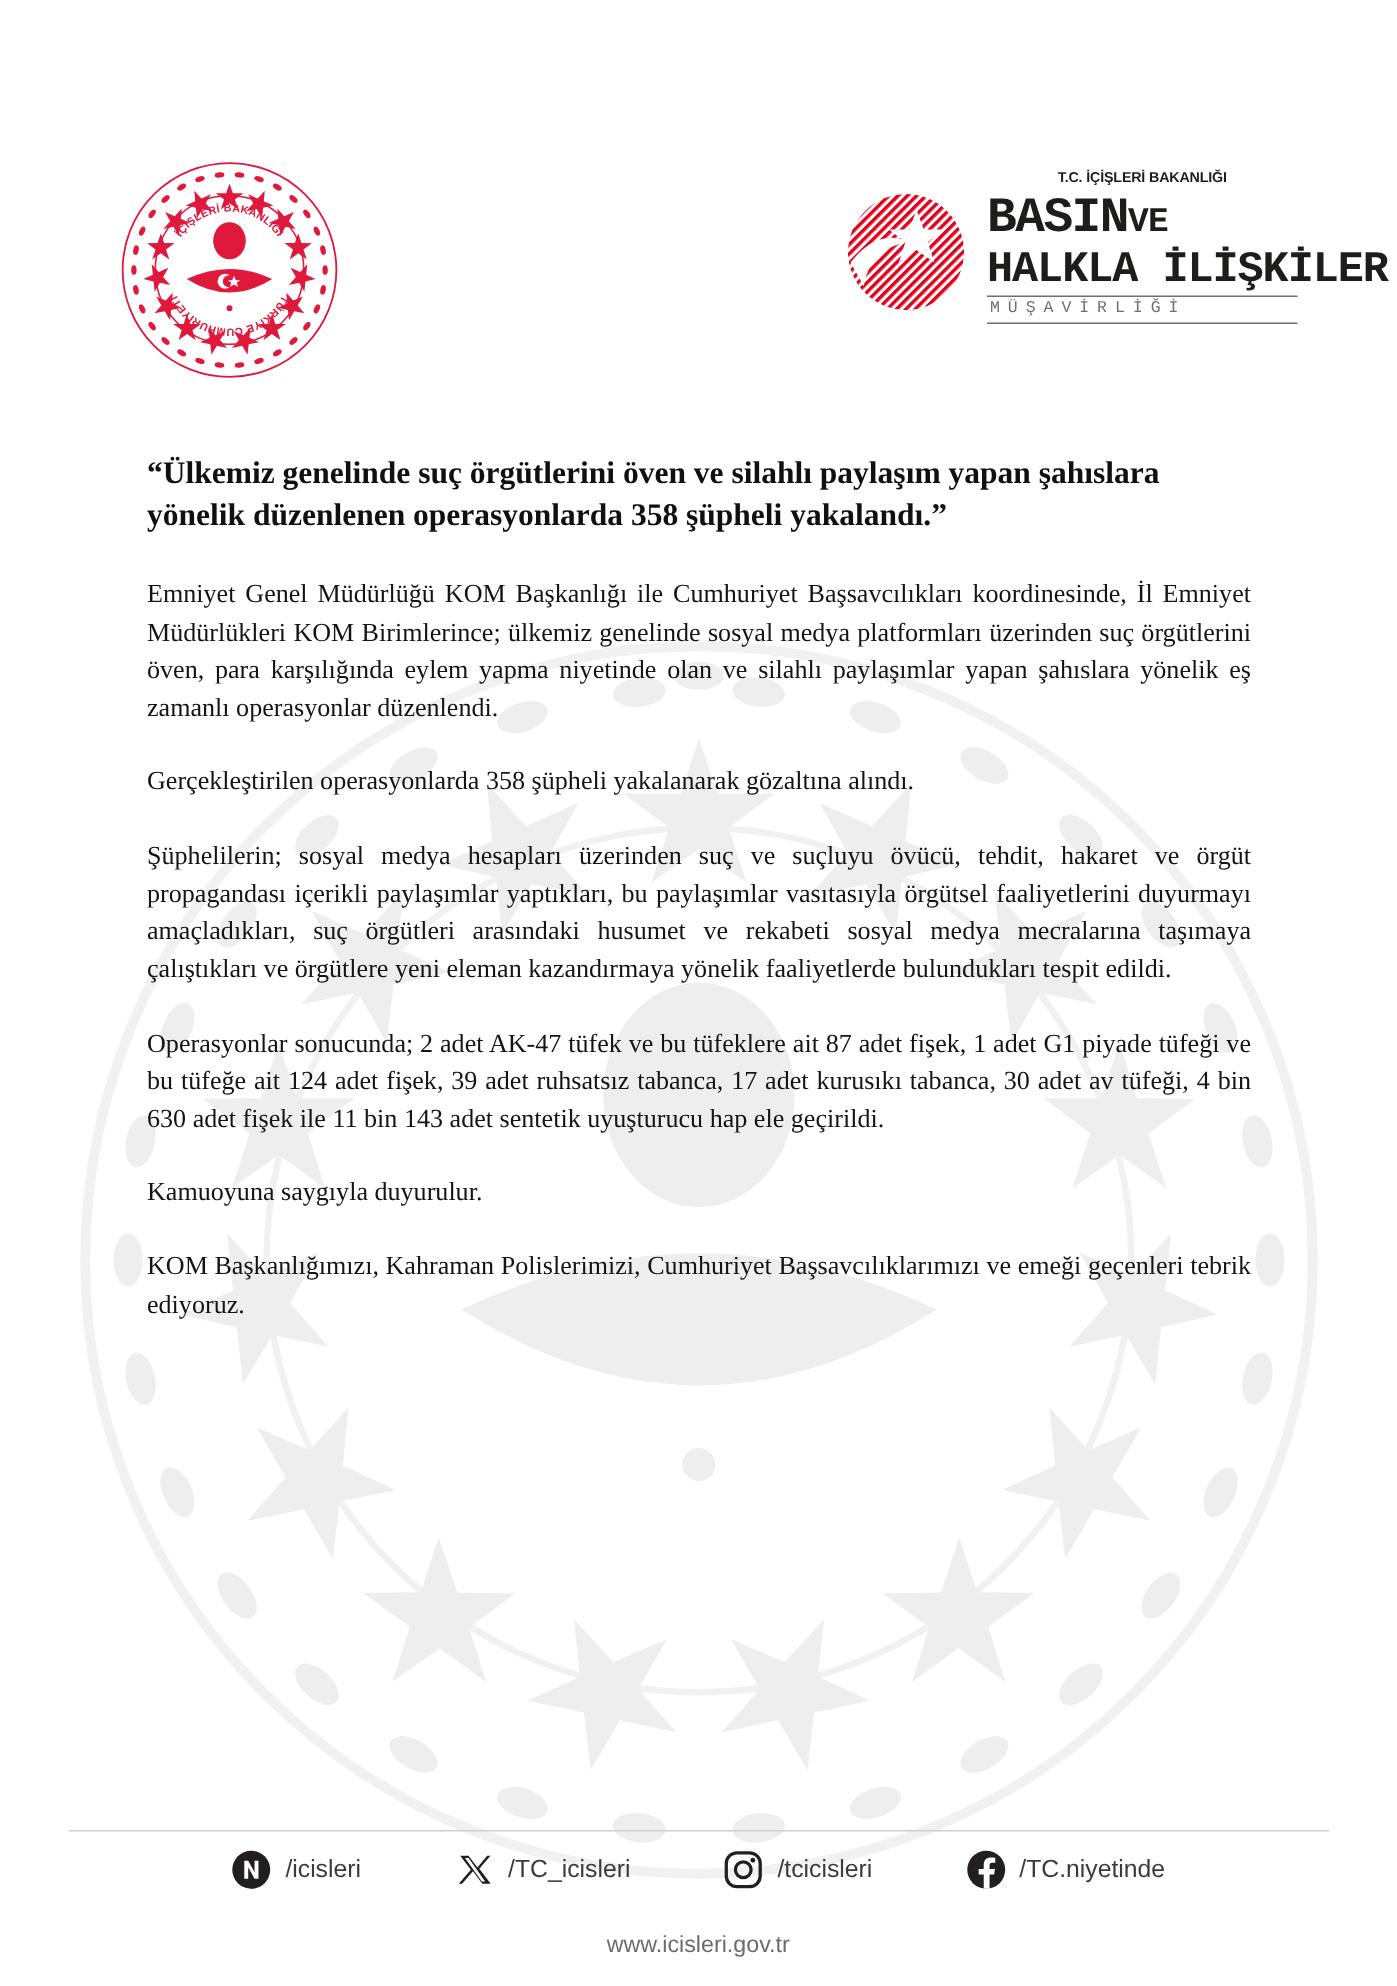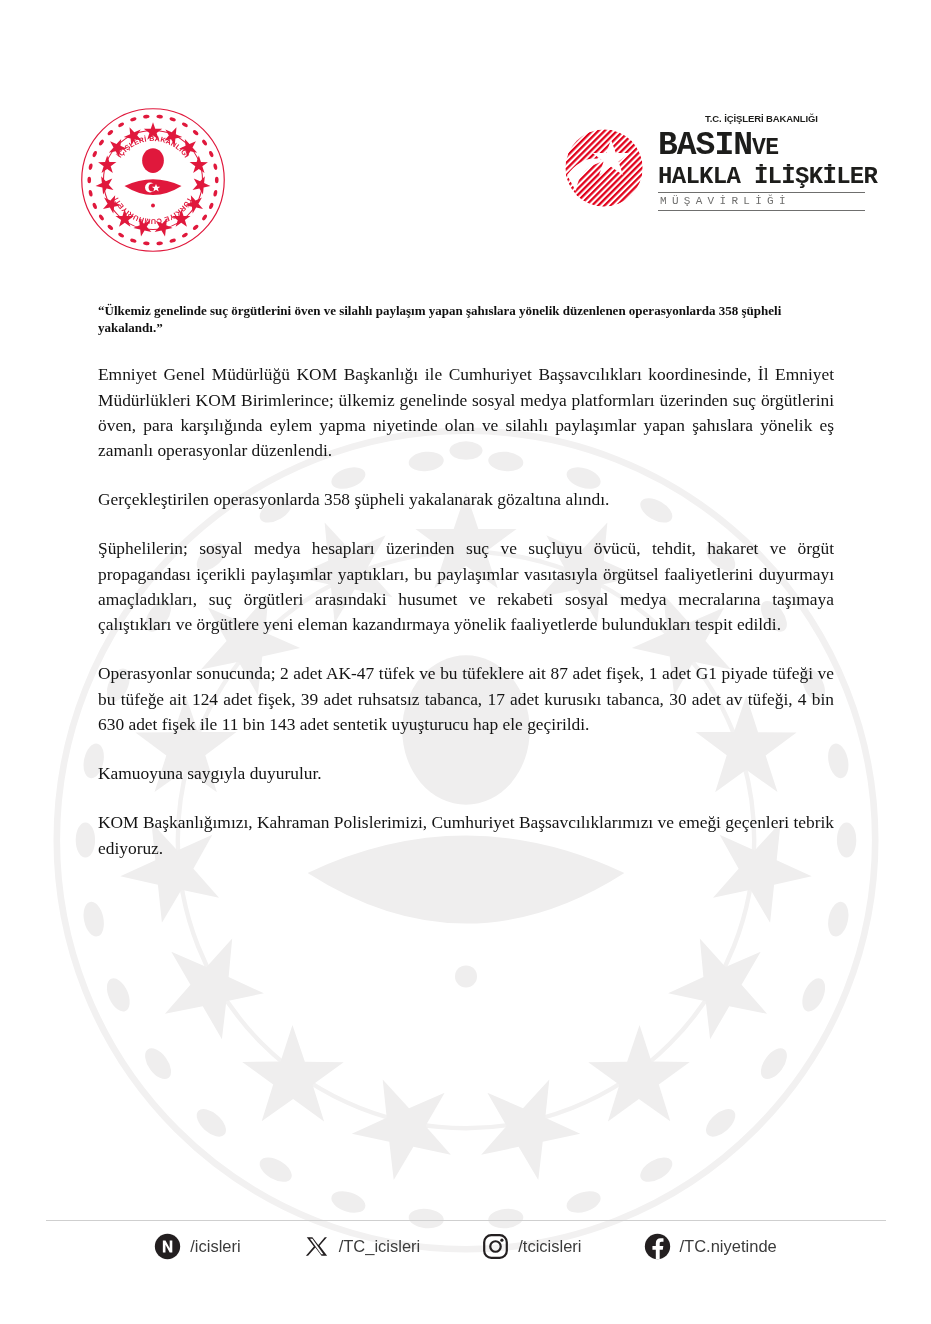--- a/index.html
+++ b/index.html
@@ -101,21 +101,21 @@
   .press-line1 {
     font-size: 33px;
     letter-spacing: -1px;
     margin-top: 3px;
   }
   .press-line1 .small {
     font-size: 23px;
     letter-spacing: -0.5px;
   }
   .press-line2 {
-    font-size: 24px;
+    font-size: 29px;
     letter-spacing: -0.7px;
     margin-top: 3px;
     border-bottom: 1.4px solid #6f6f6e;
     padding-bottom: 3px;
   }
   .press-line3 {
     font-family: Liberation Mono, monospace;
     font-size: 11px;
     color: #6f6f6e;
     letter-spacing: 5.3px;
@@ -126,21 +126,21 @@
 
   
   .content {
     position: absolute;
     left: 98px;
     top: 302px;
     width: 736px;
     z-index: 2;
   }
   .headline {
-    font-size: 13px;
+    font-size: 21px;
     font-weight: bold;
     line-height: 1.32;
     text-align: left;
     margin: 0 0 26px 0;
     color: #101010;
   }
   .para {
     font-size: 17.4px;
     line-height: 1.45;
     text-align: justify;
@@ -426,14 +426,15 @@
 
     <div class="social-item">
       <svg class="social-icon" viewBox="0 0 32 32" aria-hidden="true">
         <circle cx="16" cy="16" r="15" fill="#231f20"></circle>
         <path d="M18.6 31 V19.8 h3.6 l0.7 -4.4 h-4.3 v-2.8 c0 -1.3 0.4 -2.2 2.2 -2.2 h2.3 V6.5 c-0.4 -0.1 -1.8 -0.2 -3.4 -0.2 c-3.4 0 -5.7 2 -5.7 5.8 v3.3 H10 v4.4 h4 V31 Z" fill="#ffffff"></path>
       </svg>
       <span class="social-handle">/TC.niyetinde</span>
     </div>
   </div>
 
+  <div class="site-url">www.icisleri.gov.tr</div>
 
 </div>
 
 </body></html>

